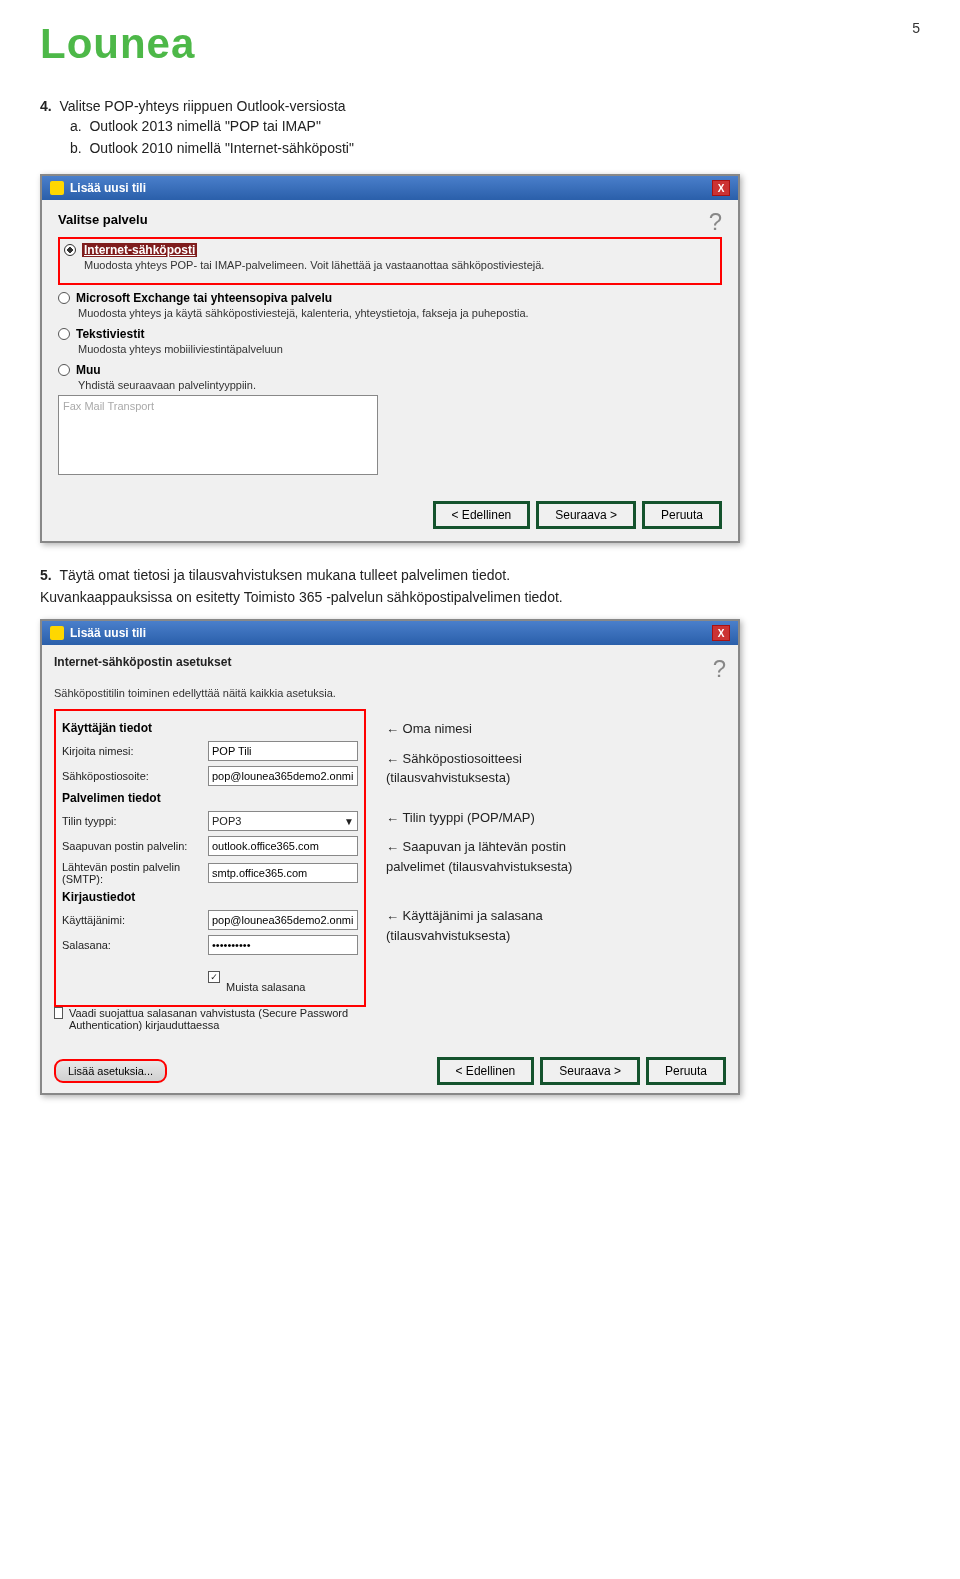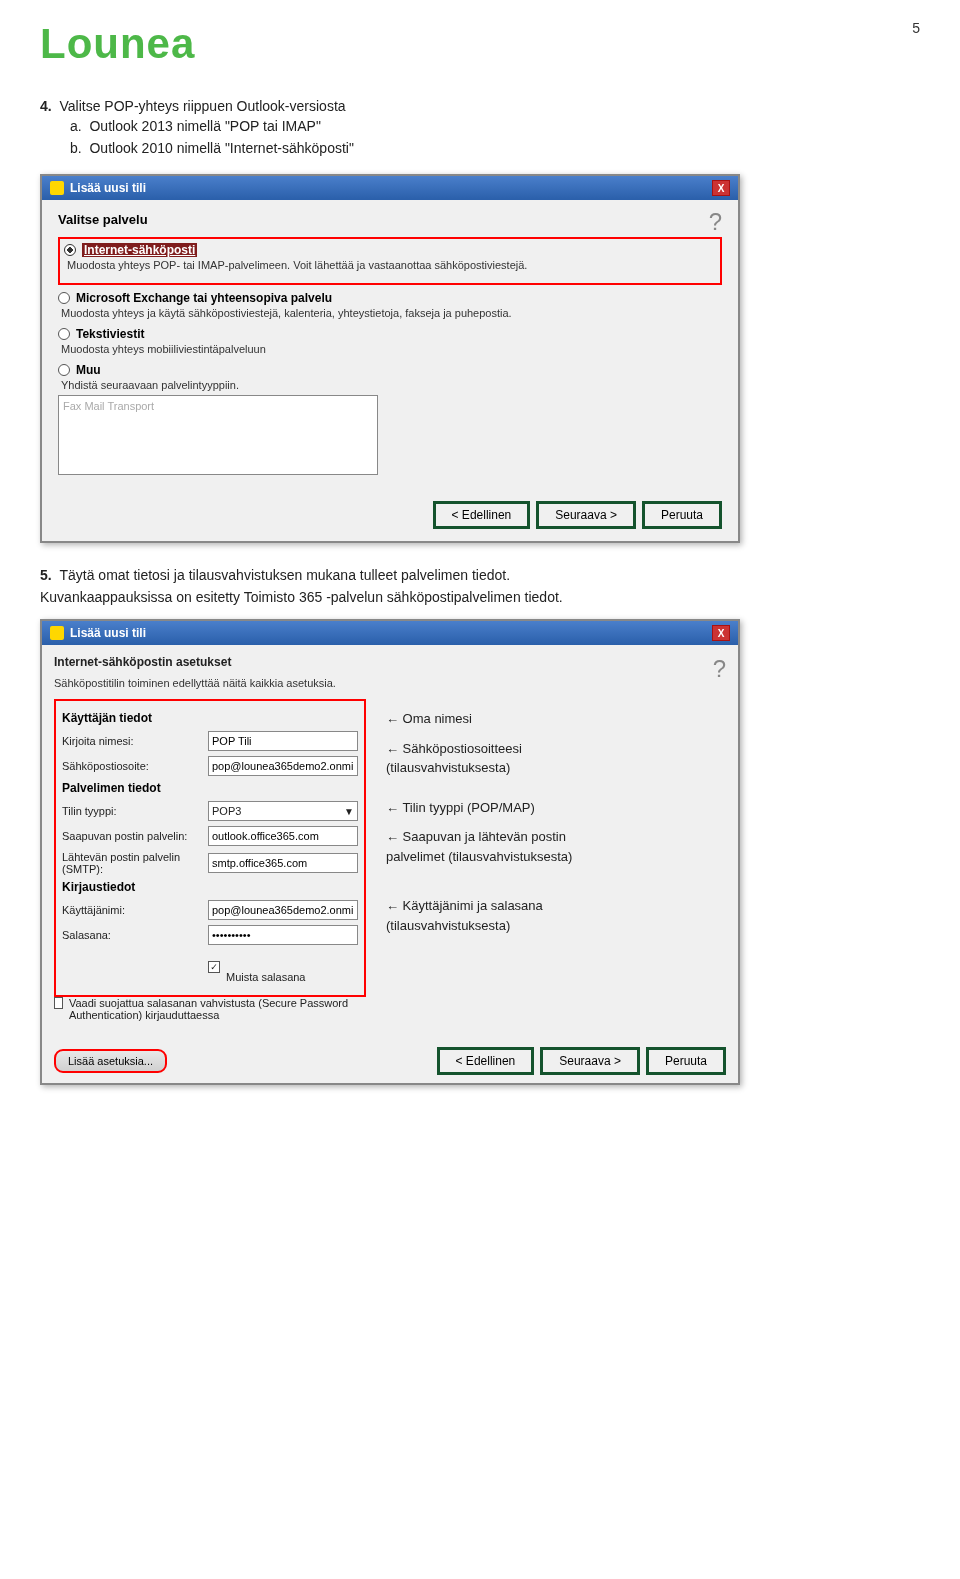--- a/index.html
+++ b/index.html
@@ -140,21 +140,21 @@
       font-weight: bold;
       color: #000;
     }
     .radio-label.highlighted {
       background: #7f1d1d;
       color: #fff;
       padding: 0 2px;
       text-decoration: underline;
     }
     .radio-desc {
-      margin-left: 3px;
+      margin-left: 20px;
       font-size: 11px;
       color: #333;
     }
 
     
     .highlight-box {
       border: 2px solid red;
       padding: 4px;
       margin-bottom: 6px;
     }
@@ -208,21 +208,21 @@
       box-shadow: 2px 2px 6px rgba(0,0,0,0.3);
     }
 
     .dialog2-inner {
       padding: 10px 12px;
     }
 
     .dialog2-subtitle {
       font-weight: bold;
       font-size: 12px;
-      margin-bottom: 8px;
+      margin-bottom: 18px;
     }
     .dialog2-subdesc {
       font-size: 11px;
       color: #333;
       margin-bottom: 10px;
     }
 
     
     .dialog2-columns {
       display: flex;

